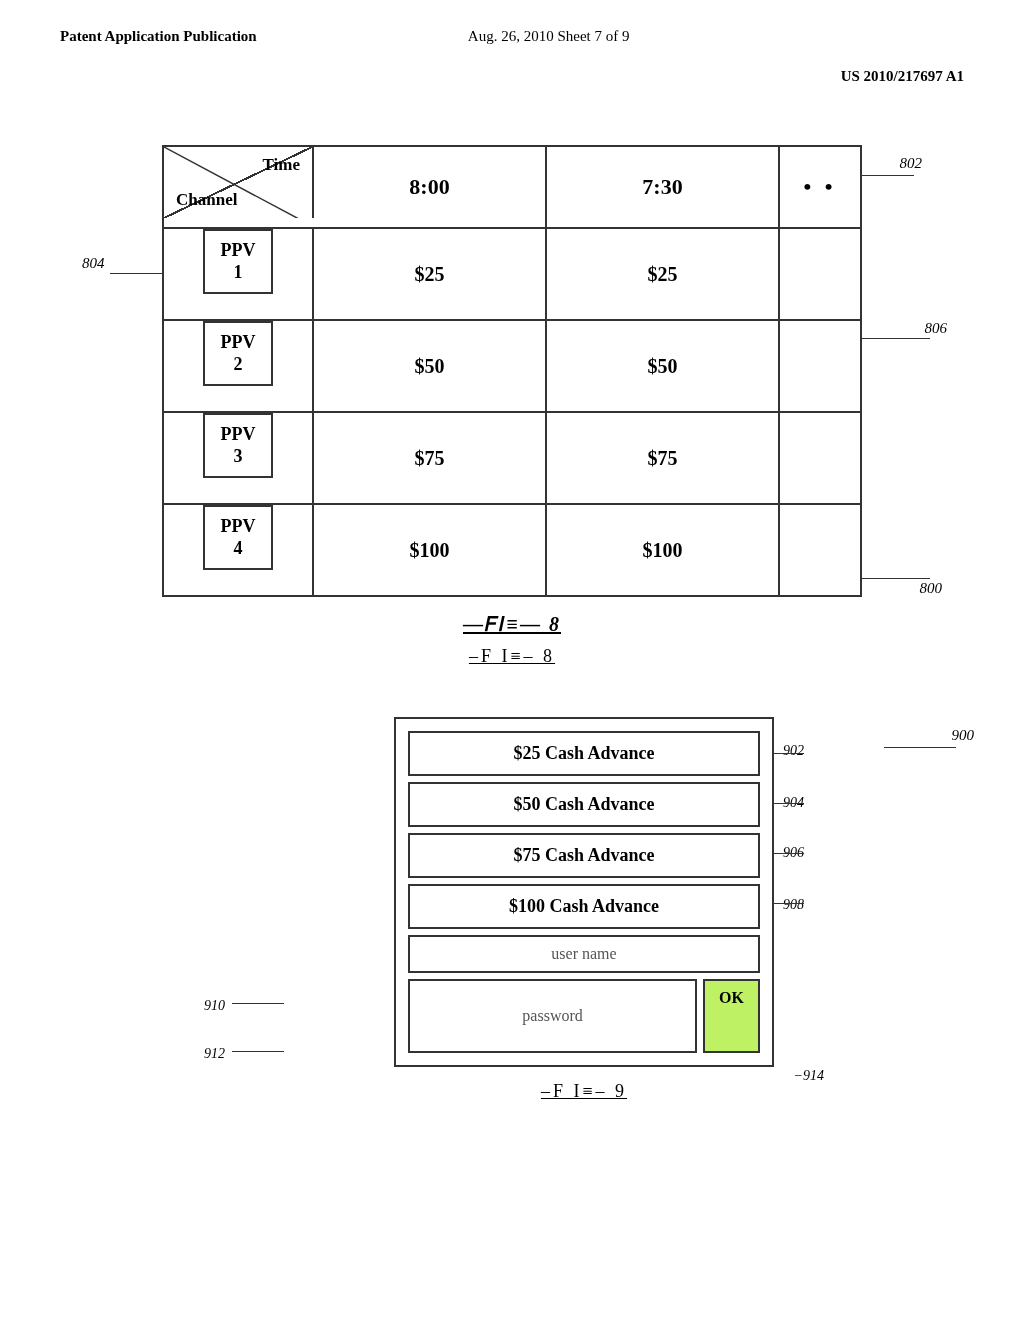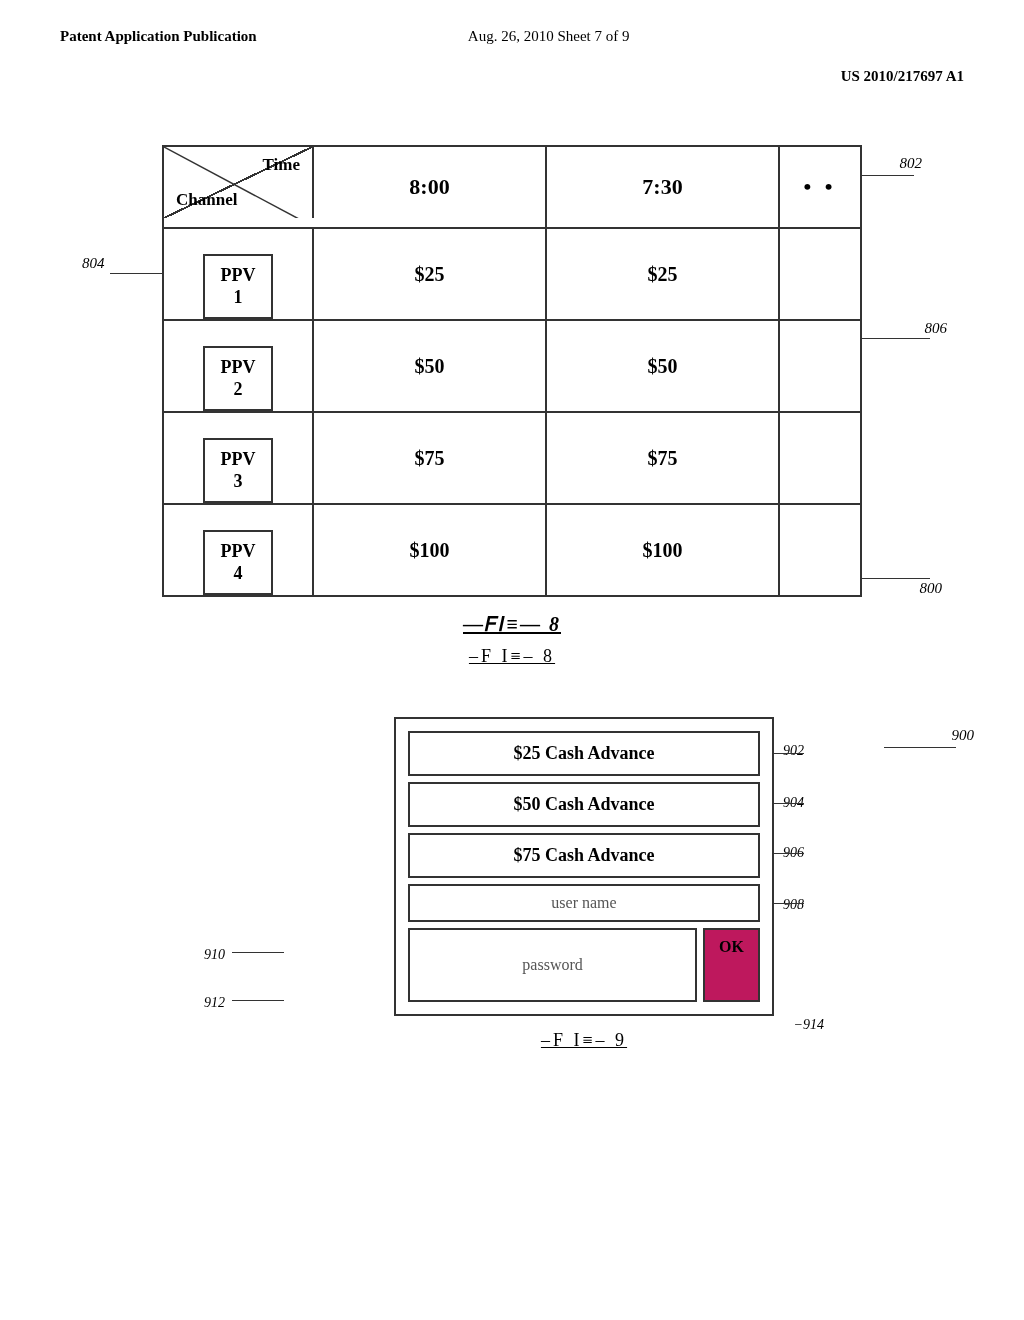--- a/index.html
+++ b/index.html
@@ -177,21 +177,21 @@
     .grid-data-row:last-child {
       border-bottom: none;
     }
 
     .grid-channel-cell {
       width: 150px;
       min-width: 150px;
       height: 90px;
       border-right: 2px solid #333;
       display: flex;
-      align-items: flex-end;
+      align-items: flex-start;
       justify-content: center;
     }
 
     .ppv-box {
       border: 2px solid #333;
       width: 70px;
       height: 65px;
       display: flex;
       align-items: center;
       justify-content: center;
@@ -255,21 +255,21 @@
       text-align: center;
       color: #666;
       font-family: 'Times New Roman', Times, serif;
     }
 
     .dialog-ok-btn {
       border: 2px solid #333;
       padding: 8px 14px;
       font-size: 16px;
       font-weight: bold;
-      background: #be185d;
+      background: #bef264;
       min-width: 45px;
       text-align: center;
     }
 
     
     .fig-caption {
       text-align: center;
       font-size: 20px;
       text-decoration: underline;
       letter-spacing: 2px;
@@ -407,20 +407,23 @@
     <div class="dialog-box" style="width: 380px; margin: 0 auto;">
       <div class="dialog-item">
         <span>$25 Cash Advance</span>
       </div>
       <div class="dialog-item">
         <span>$50 Cash Advance</span>
       </div>
       <div class="dialog-item">
         <span>$75 Cash Advance</span>
       </div>
+      <div class="dialog-item">
+        <span>$100 Cash Advance</span>
+      </div>
 
       <div style="margin-bottom:6px;">
         <div class="dialog-input" style="border:2px solid #333; padding:8px 12px; font-size:16px; text-align:center; color:#555; width:100%;">
           <span>user name</span>
         </div>
       </div>
 
       <div class="dialog-bottom-row">
         <div class="dialog-input" style="flex:1; border:2px solid #333; padding:26px 12px; font-size:16px; text-align:center; color:#555;">
           <span>password</span>

